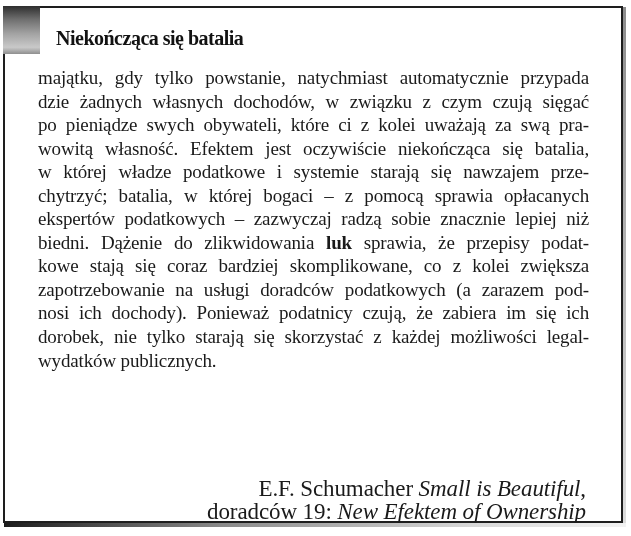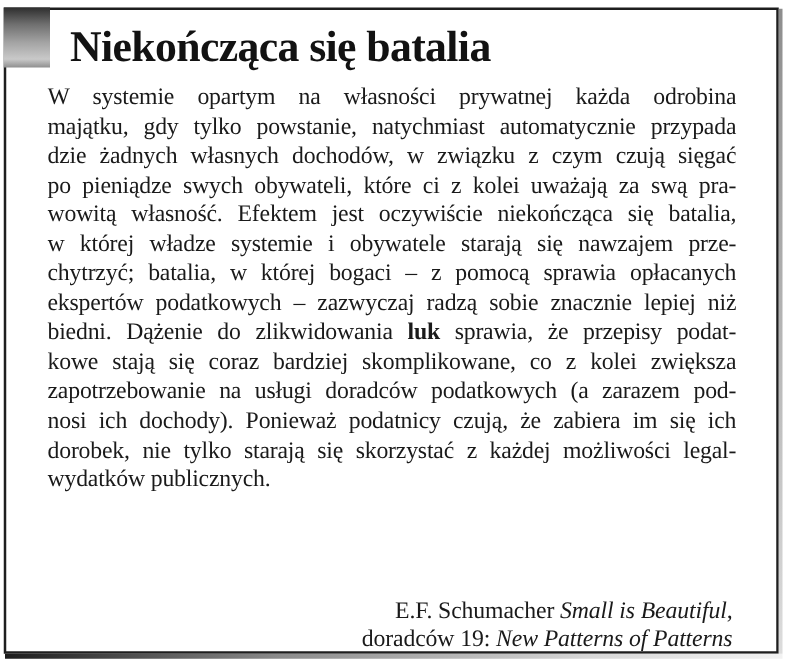--- a/index.html
+++ b/index.html
@@ -31,21 +31,21 @@
     top: -2px;
     width: 37px;
     height: 48px;
     background: linear-gradient(180deg, #2e2e2e 0%, #6f6f6f 28%, #a3a3a3 58%, #c9c9c9 86%, #8f8f8f 100%);
   }
   .title {
     position: absolute;
     left: 51px;
     top: 14px;
     margin: 0;
-    font-size: 35px;
+    font-size: 20px;
     line-height: 32px;
     font-weight: 700;
     letter-spacing: -0.5px;
     color: #121212;
     white-space: nowrap;
   }
   .bodytext {
     position: absolute;
     left: 33px;
     top: 58px;
@@ -64,21 +64,21 @@
     text-align: center;
     text-align-last: left;
   }
   .b { font-weight: 700; }
   .i { font-style: italic; }
   .attribution {
     position: absolute;
     right: 35px;
     top: 469px;
     text-align: right;
-    font-size: 19px;
+    font-size: 23px;
     line-height: 23px;
     letter-spacing: -0.1px;
     white-space: nowrap;
   }
   .shadow-bottom {
     position: absolute;
     left: 4px;
     top: 523px;
     width: 622px;
     height: 4px;
@@ -95,36 +95,35 @@
 </style>
 </head>
 <body>
 
 <div class="callout">
   <div class="corner-accent"></div>
 
   <h1 class="title">Niekończąca się batalia</h1>
 
   <div class="bodytext">
-    <div class="line">W systemie opartym na własności prywatnej każda odrobina</div>
     <div class="line">majątku, gdy tylko powstanie, natychmiast automatycznie przypada</div>
     <div class="line">dzie żadnych własnych dochodów, w związku z czym czują sięgać</div>
     <div class="line">po pieniądze swych obywateli, które ci z kolei uważają za swą pra-</div>
     <div class="line">wowitą własność. Efektem jest oczywiście niekończąca się batalia,</div>
-    <div class="line">w której władze systemie i obywatele starają się nawzajem prze-</div>
+    <div class="line">w której władze podatkowe i systemie starają się nawzajem prze-</div>
     <div class="line">chytrzyć; batalia, w której bogaci – z pomocą sprawia opłacanych</div>
     <div class="line">ekspertów podatkowych – zazwyczaj radzą sobie znacznie lepiej niż</div>
     <div class="line"><span>biedni. Dążenie do zlikwidowania </span><span class="b">luk</span><span> sprawia, że przepisy podat-</span></div>
     <div class="line">kowe stają się coraz bardziej skomplikowane, co z kolei zwiększa</div>
     <div class="line">zapotrzebowanie na usługi doradców podatkowych (a zarazem pod-</div>
     <div class="line">nosi ich dochody). Ponieważ podatnicy czują, że zabiera im się ich</div>
     <div class="line">dorobek, nie tylko starają się skorzystać z każdej możliwości legal-</div>
     <div class="line last">wydatków publicznych.</div>
   </div>
 
   <div class="attribution">
     <div><span>E.F. Schumacher </span><span class="i">Small is Beautiful</span><span>,</span></div>
-    <div><span>doradców 19: </span><span class="i">New Patterns of Patterns</span></div>
+    <div><span>doradców 19: </span><span class="i">New Efektem of Ownership</span></div>
   </div>
 </div>
 
 <div class="shadow-bottom"></div>
 <div class="shadow-right"></div>
 
 </body></html>

